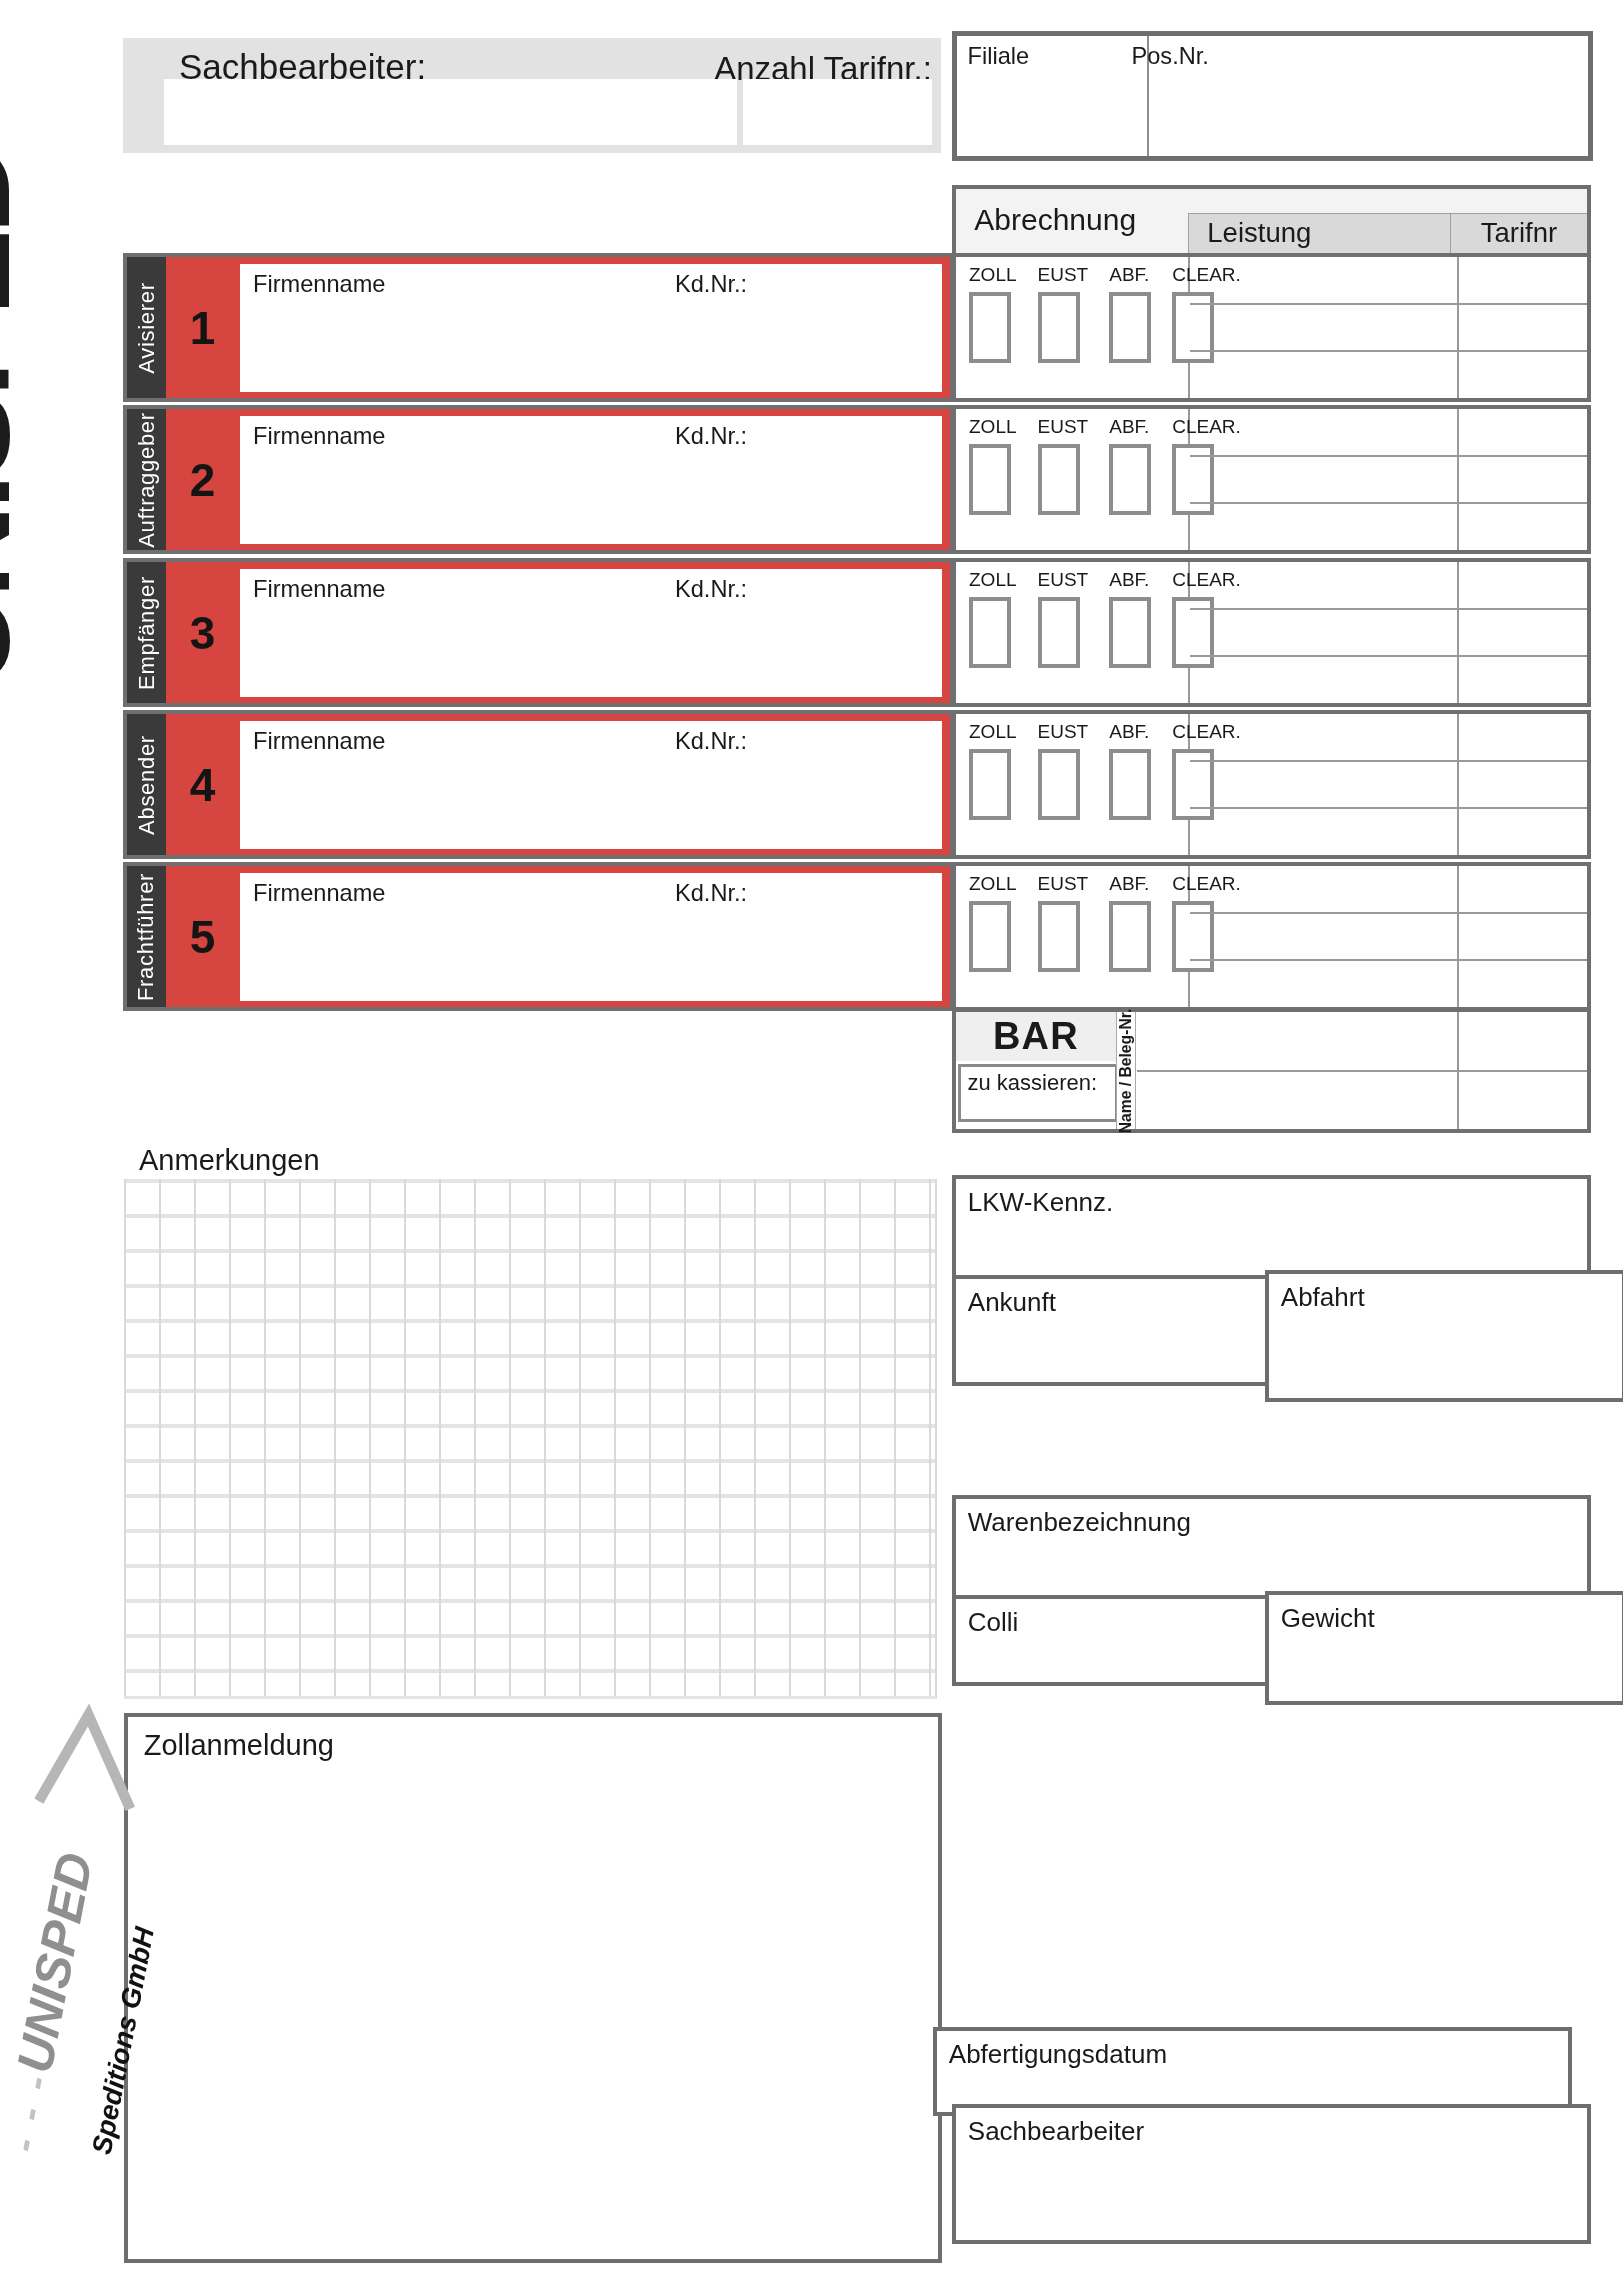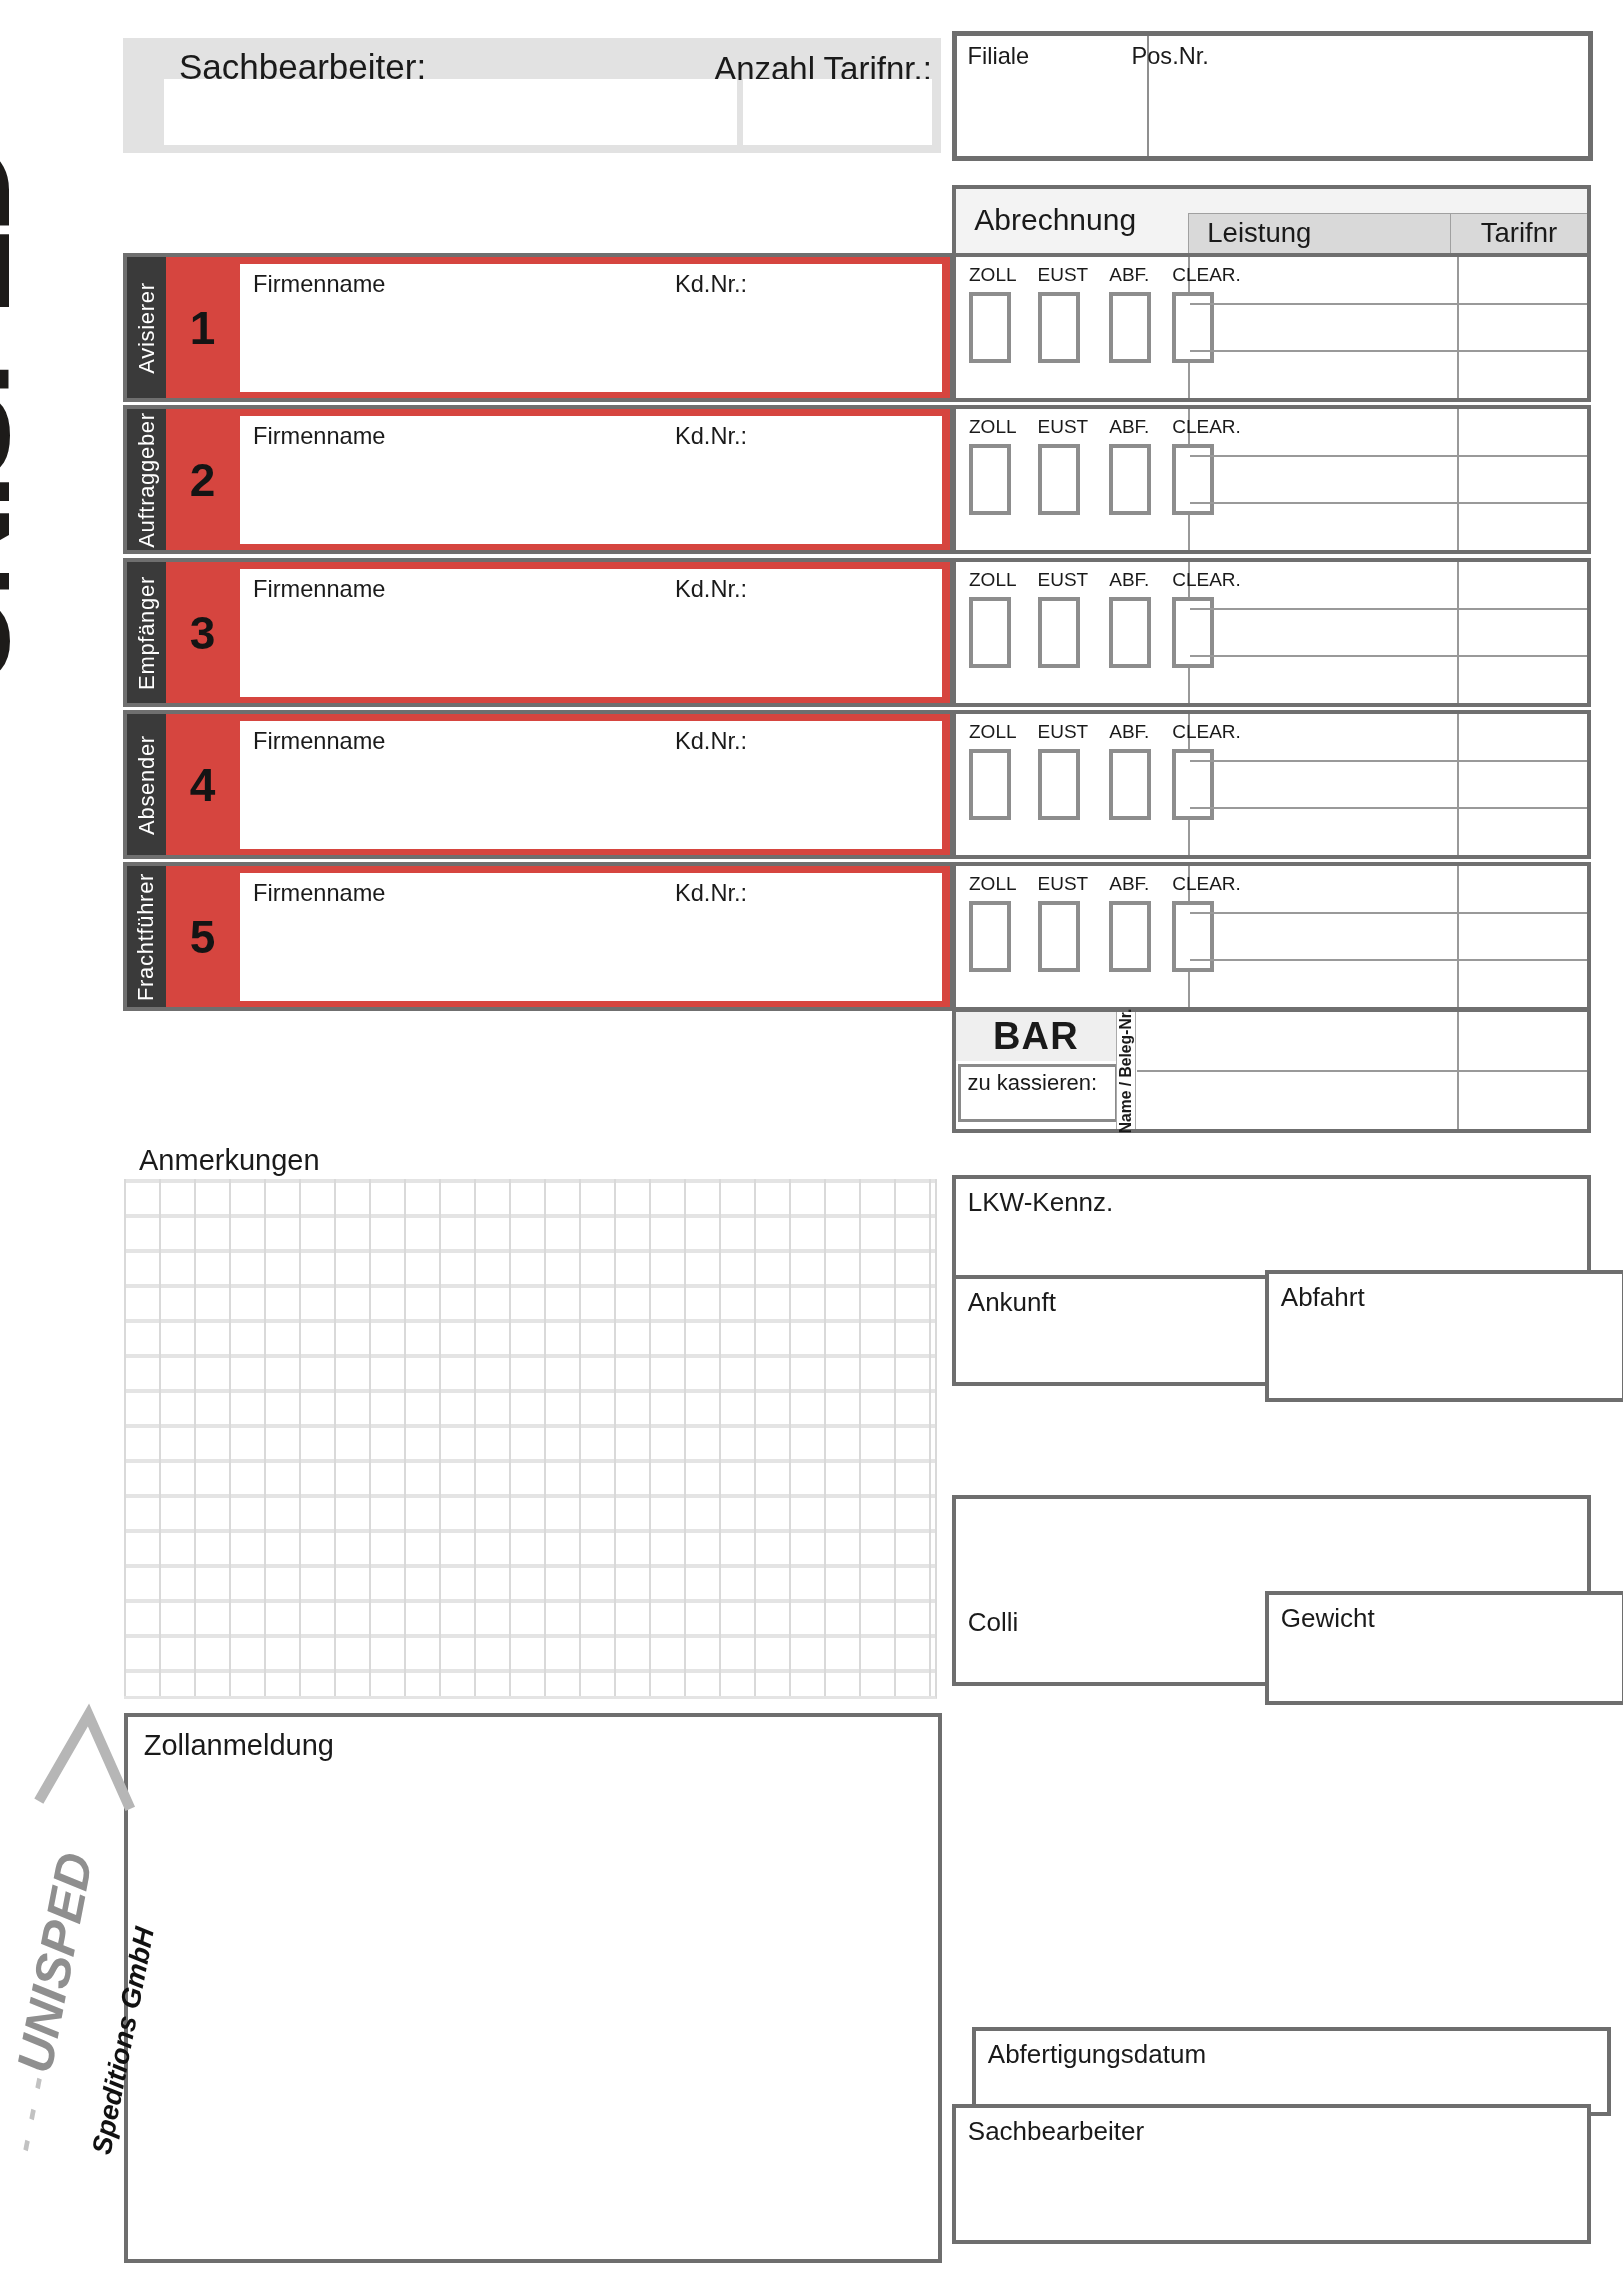--- a/index.html
+++ b/index.html
@@ -96,21 +96,21 @@
   .abfahrt-box { left:1265px; top:1270px; width:353px; height:124px; }
   .waren-box { left:952px; top:1495px; width:631px; height:183px; }
   .waren-top { position:absolute; left:0; top:0; right:0; height:96px; border-bottom:4.6px solid #6e6e6e; }
   .waren-bl { position:absolute; left:0; top:100px; bottom:0; width:313px; border-right:4.6px solid #6e6e6e; }
   .gewicht-box { left:1265px; top:1591px; width:353px; height:106px; }
 
   
   .zoll-box { left:124px; top:1713px; width:810px; height:542px; }
 
   
-  .abfdat-box { left:972px; top:2027px; width:631px; height:81px; }
+  .abfdat-box { left:933px; top:2027px; width:631px; height:81px; }
   .sachb-box { left:952px; top:2104px; width:631px; height:132px; }
 
   
   .foot-logo { left:19.6px; top:1698px; width:144px; height:458px; }
   .foot-arrow { position:absolute; left:11.8px; top:5.2px; width:111px; height:131px; }
   .foot-gray {
     position:absolute; left:27.5px; top:400px; transform-origin:0 100%; transform:rotate(-79deg);
     white-space:nowrap; font-size:50px; font-weight:bold; font-style:italic; color:#8f8f8f; letter-spacing:0px;
   }
   .foot-gray .dashes { font-size:39px; color:#c2c2c2; letter-spacing:3.9px; }
@@ -423,20 +423,23 @@
   </div>
   <div class="lkw-bl">
     <span class="box-lab">Ankunft</span>
   </div>
 </div>
 <div class="abs overlay-box abfahrt-box">
   <span class="box-lab">Abfahrt</span>
 </div>
 
 <div class="abs thickbox waren-box">
+  <div class="waren-top">
+    <span class="box-lab">Warenbezeichnung</span>
+  </div>
   <div class="waren-bl">
     <span class="box-lab">Colli</span>
   </div>
 </div>
 <div class="abs overlay-box gewicht-box">
   <span class="box-lab">Gewicht</span>
 </div>
 
 <div class="abs thickbox zoll-box">
   <span class="box-lab" style="font-size:29px;left:15.7px;top:11.8px;">Zollanmeldung</span>

